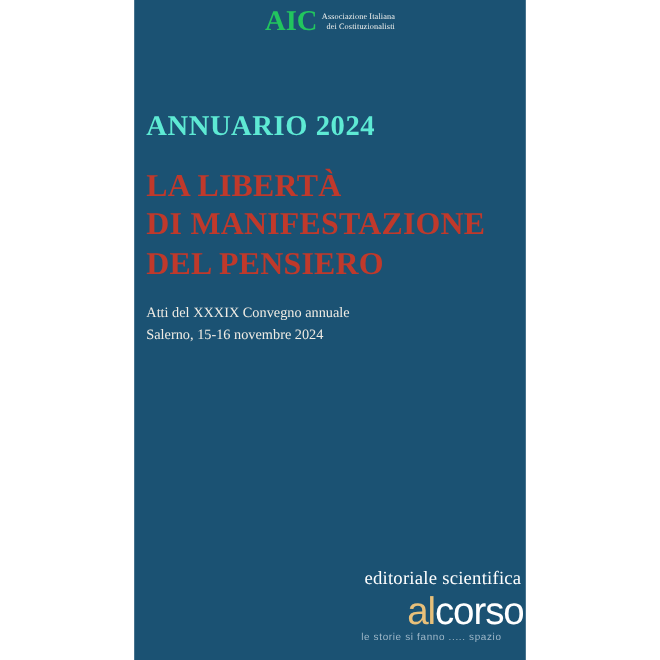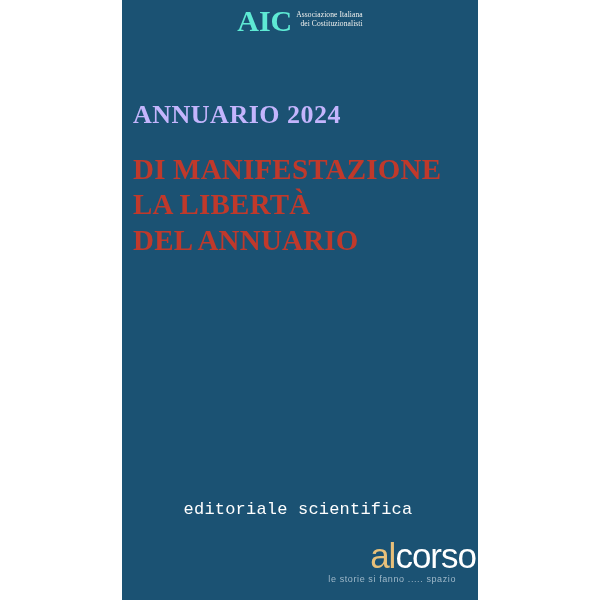--- a/index.html
+++ b/index.html
@@ -34,23 +34,23 @@
     top: 6px;
     left: 50%;
     transform: translateX(-50%);
     display: flex;
     align-items: flex-start;
     gap: 4px;
     white-space: nowrap;
   }
   .aic-mark {
     font-family: "Liberation Serif", serif;
-    font-size: 30px;
+    font-size: 26px;
     font-weight: bold;
-    color: #5eead4;
+    color: #22c55e;
     letter-spacing: 0px;
     line-height: 1;
     position: relative;
     padding-bottom: 3px;
   }
   .aic-words {
     display: flex;
     flex-direction: column;
     justify-content: flex-start;
     padding-top: 5px;
@@ -64,21 +64,21 @@
     letter-spacing: 0.1px;
   }
   
   .annuario {
     position: absolute;
     left: 11px;
     top: 100px;
     font-family: "Liberation Serif", serif;
     font-size: 26px;
     font-weight: bold;
-    color: #c4b5fd;
+    color: #5eead4;
     letter-spacing: 0.5px;
   }
   .main-title {
     position: absolute;
     left: 11px;
     top: 152px;
     width: 330px;
     font-family: "Liberation Serif", serif;
     font-size: 29px;
     font-weight: bold;
@@ -101,27 +101,26 @@
   
   .pub-block {
     position: absolute;
     left: 0;
     right: 0;
     bottom: 16px;
     text-align: right;
     padding-right: 2px;
   }
   .pub-name {
-    font-family: Liberation Mono, monospace;
+    font-family: Liberation Serif, serif;
     font-size: 17px;
     color: #ffffff;
     letter-spacing: 0.2px;
-    margin-bottom: 19px;
+    margin-bottom: 2px;
     margin-right: 2px;
-    text-align: center;
   }
   .alcorso {
     font-family: "Liberation Sans", sans-serif;
     font-size: 35px;
     font-weight: 300;
     line-height: 1;
     letter-spacing: -1px;
     margin-right: 0px;
     padding-left: 16px;
   }
@@ -146,25 +145,29 @@
       <div class="aic-mark">AIC</div>
       <div class="aic-words">
         <span>Associazione Italiana</span>
         <span>dei Costituzionalisti</span>
       </div>
     </div>
 
     <div class="annuario">ANNUARIO 2024</div>
 
     <div class="main-title">
+      <span class="ln">LA LIBERTÀ</span>
       <span class="ln">DI MANIFESTAZIONE</span>
-      <span class="ln">LA LIBERTÀ</span>
-      <span class="ln">DEL ANNUARIO</span>
+      <span class="ln">DEL PENSIERO</span>
     </div>
 
+    <div class="subtitle">
+      <span class="ln">Atti del XXXIX Convegno annuale</span>
+      <span class="ln">Salerno, 15-16 novembre 2024</span>
+    </div>
 
     <div class="pub-block">
       <div class="pub-name">editoriale scientifica</div>
       <div class="alcorso">
         <span class="al">al</span><span class="corso">corso</span>
       </div>
       <div class="tagline">le storie si fanno ..... spazio</div>
     </div>
 
   </div>

